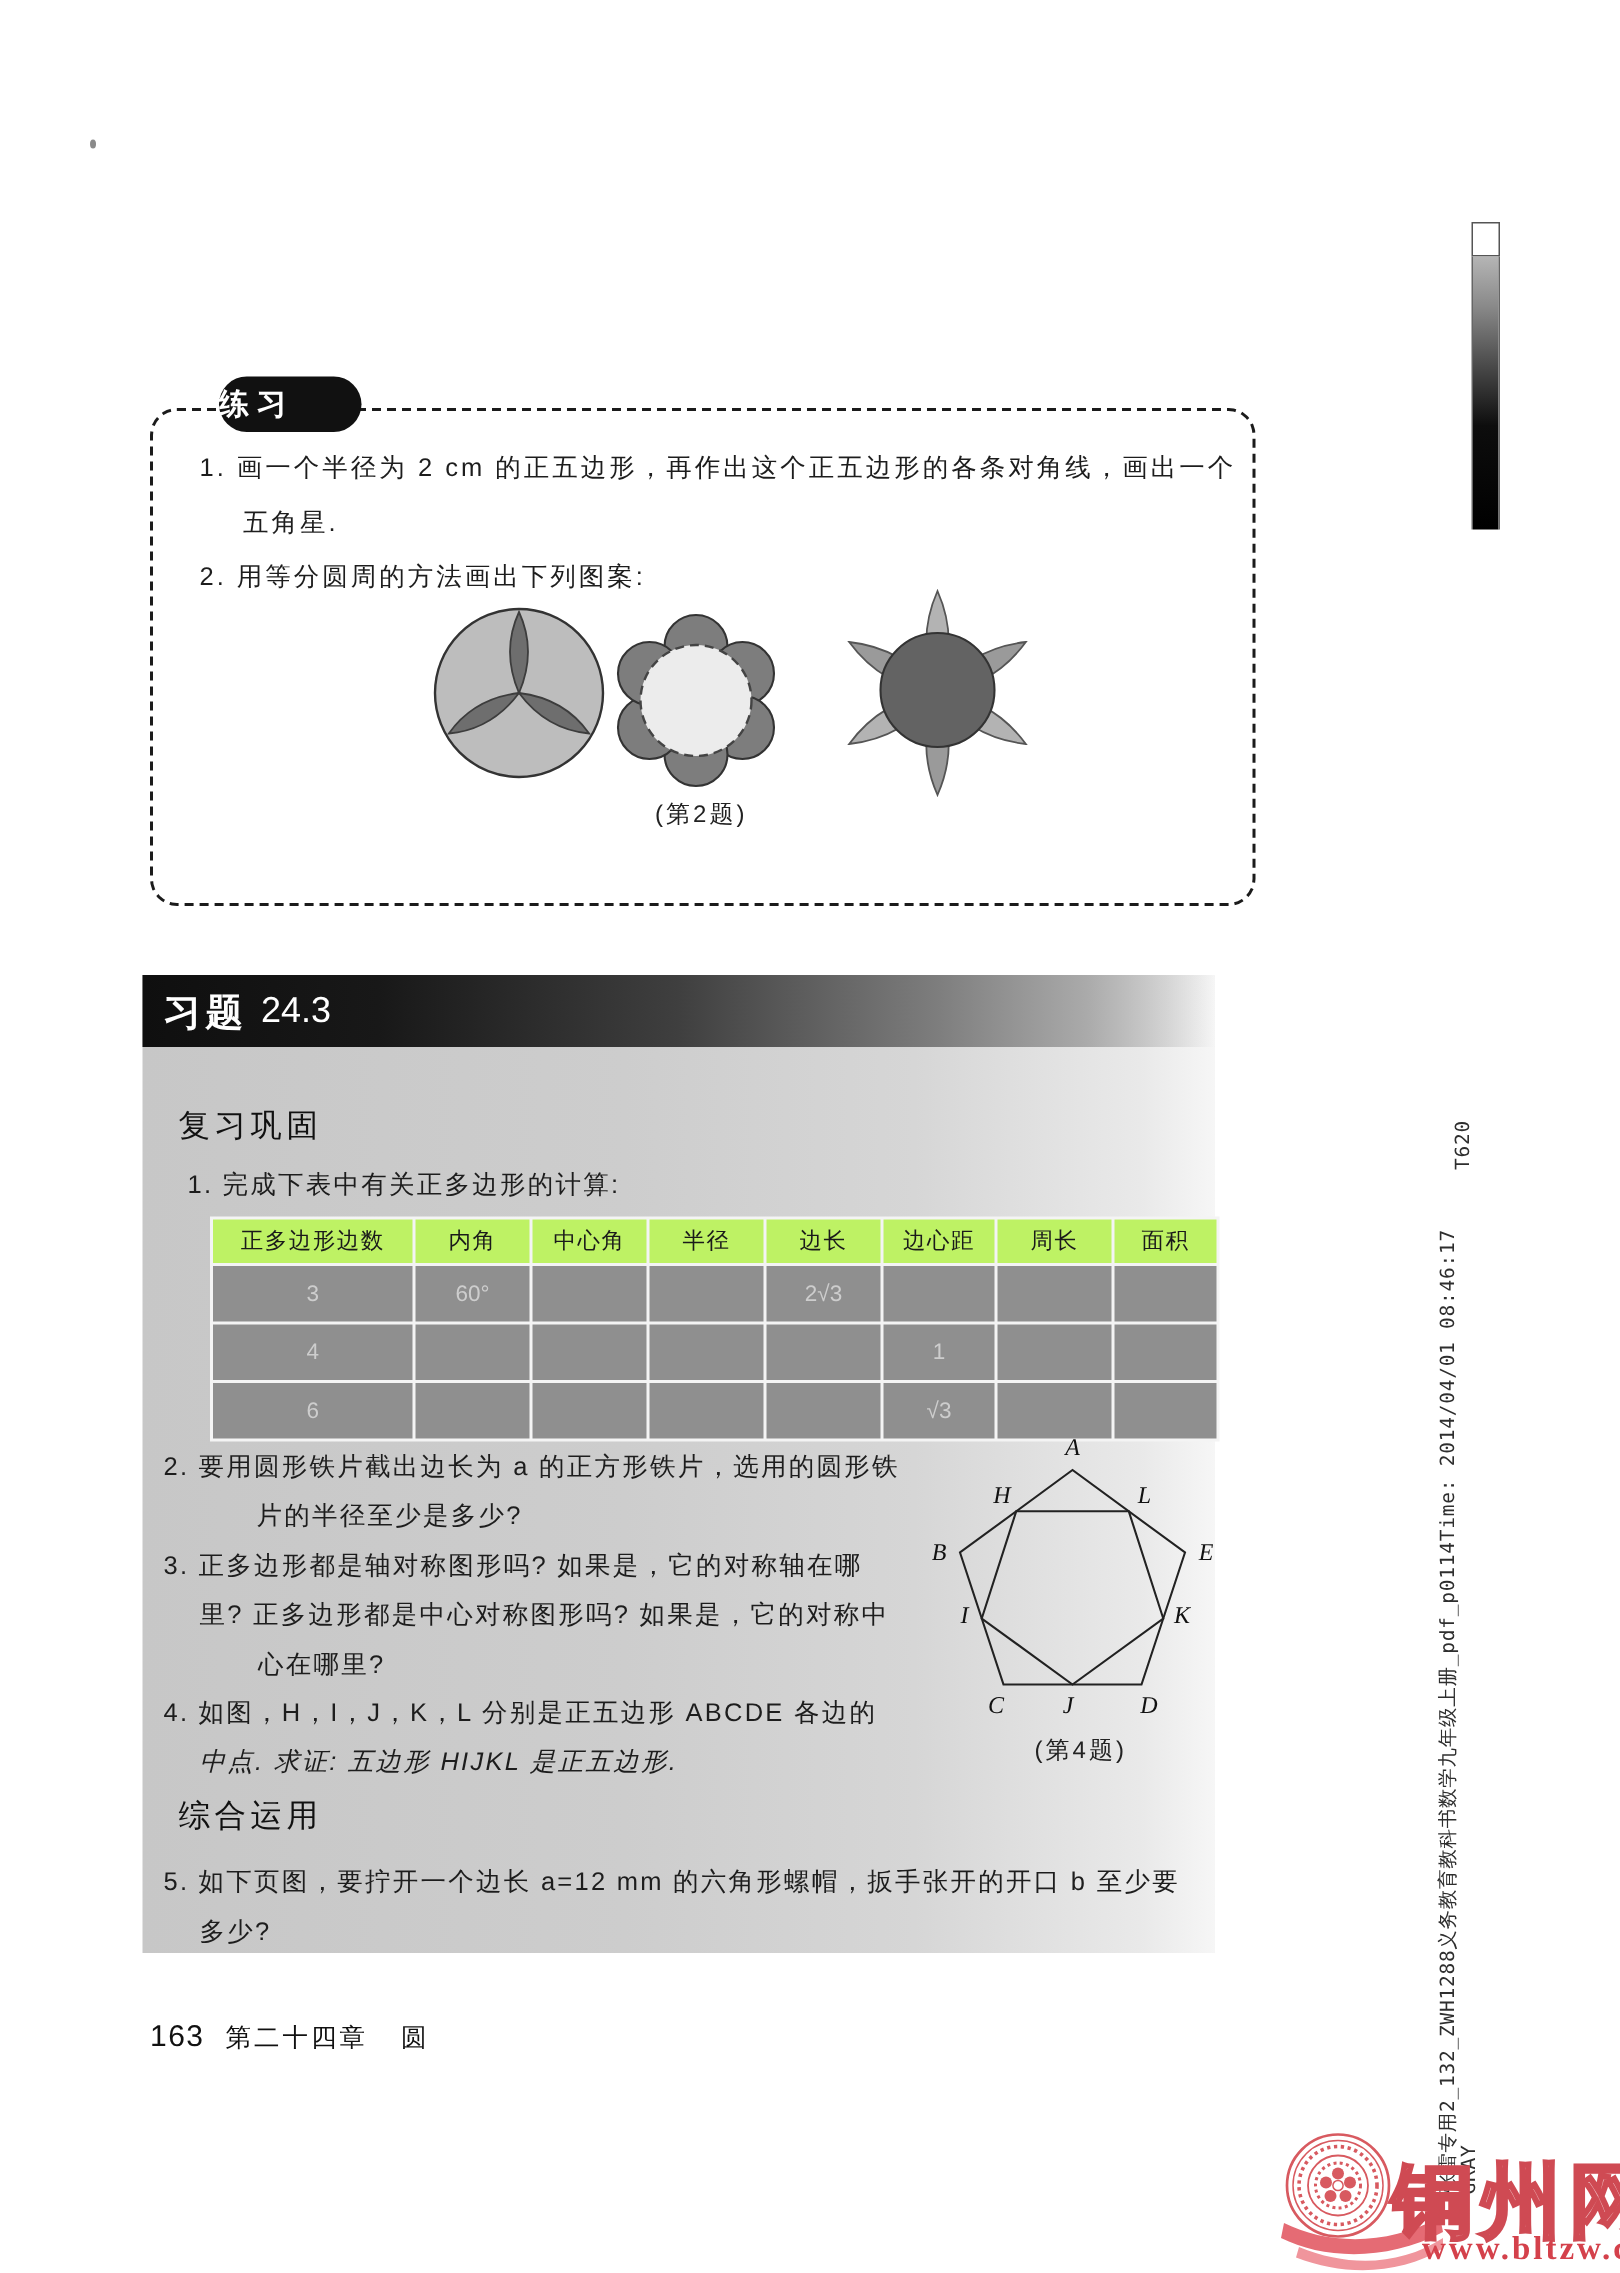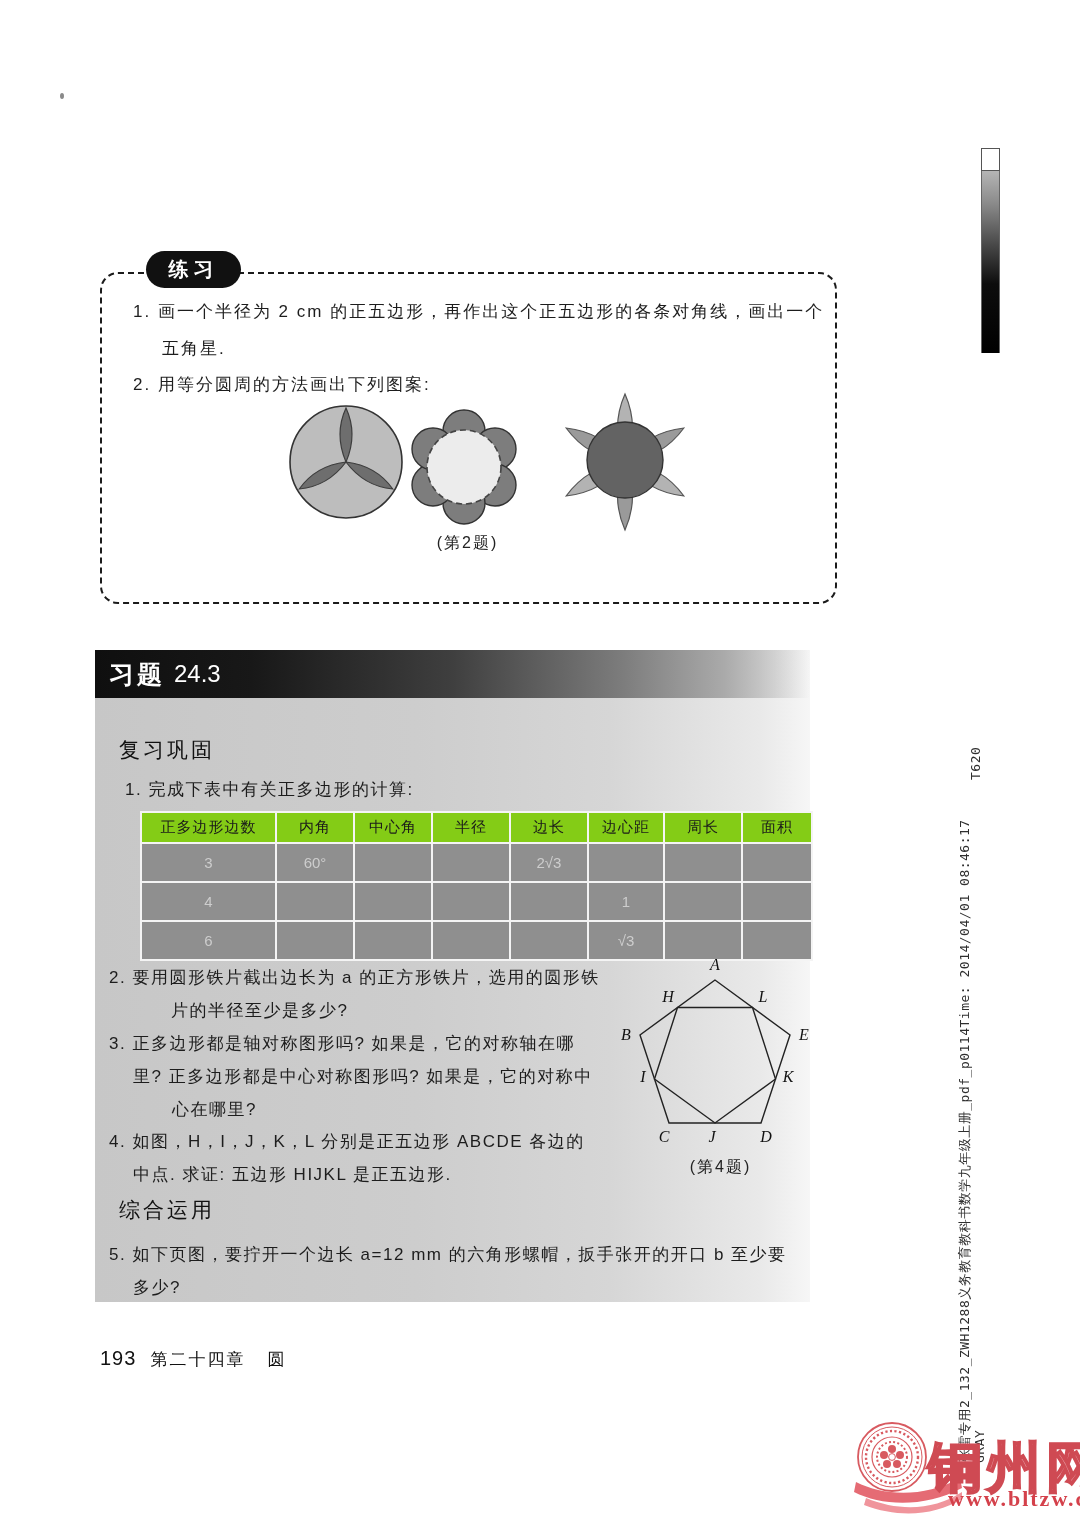--- a/index.html
+++ b/index.html
@@ -12,39 +12,39 @@
   
   .speck{width:4px;height:6px;background:#8a8a8a;border-radius:50%;}
 
   
   .cal-white{width:17px;height:21px;background:#fff;border:1px solid #555;}
   .cal-bar{width:17px;height:182px;background:linear-gradient(180deg,#b5b5b5 0%,#8a8a8a 18%,#4a4a4a 40%,#0d0d0d 62%,#000 100%);border-left:1px solid #666;border-right:1px solid #666;}
 
   
   .practice-box{left:100px;top:272px;width:733px;height:328px;border:2.5px dashed #1b1b1b;border-radius:18px;background:#fff;}
   .practice-badge{left:146px;top:251px;width:95px;height:37px;background:#111;border-radius:19px;color:#fff;
-    display:flex;align-items:center;justify-content:center;font-size:20px;font-weight:bold;letter-spacing:5px;}
+    display:flex;align-items:center;font-size:20px;font-weight:bold;letter-spacing:5px;}
   .p-line{font-size:17px;letter-spacing:2px;color:#1d1d1d;white-space:nowrap;}
 
   .fig-caption{font-size:16px;letter-spacing:2px;color:#222;text-align:center;}
 
   
   .panel{left:95px;top:650px;width:715px;height:652px;
     background:linear-gradient(90deg,#c7c7c7 0%,#cdcdcd 45%,#d6d6d6 72%,#e9e9e9 93%,#f6f6f6 100%);}
   .panel-header{left:0;top:0;width:715px;height:48px;
     background:linear-gradient(90deg,#0f0f0f 0%,#181818 22%,#3f3f3f 50%,#7d7d7d 74%,#aaaaaa 88%,rgba(198,198,198,0) 100%);
     display:flex;align-items:center;gap:9px;padding-left:14px;box-sizing:border-box;}
   .panel-header .t1{color:#fff;font-size:25px;font-weight:bold;letter-spacing:3px;}
   .panel-header .t2{color:#fff;font-size:24px;}
   .sec-heading{font-size:21px;font-weight:normal;letter-spacing:3px;color:#111;}
   .prob{font-size:17px;letter-spacing:1.5px;color:#1d1d1d;white-space:nowrap;}
 
   
   table.polytab{border-collapse:separate;border-spacing:2px;background:#f4f4f4;table-layout:fixed;}
-  table.polytab th{background:#84cc16;color:#1a1a1a;font-size:15px;font-weight:normal;height:27px;letter-spacing:1px;}
+  table.polytab th{background:#bef264;color:#1a1a1a;font-size:15px;font-weight:normal;height:27px;letter-spacing:1px;}
   table.polytab td{background:#8f8f8f;color:#cdcdcd;font-size:15px;text-align:center;height:35px;}
 
   
   .pent-label{font-family:"Liberation Serif","DejaVu Serif",serif;font-style:italic;font-size:16px;fill:#111;}
 
   
   .footer{font-size:17px;letter-spacing:2px;color:#111;}
   .footer .num{font-size:20px;letter-spacing:1px;margin-right:14px;}
   .footer .sp{display:inline-block;width:22px;}
 
@@ -176,21 +176,21 @@
     </table>
 
   <div class="abs prob" style="left:14px;top:316px;">2. 要用圆形铁片截出边长为 a 的正方形铁片，选用的圆形铁</div>
   <div class="abs prob" style="left:38px;top:349px;margin-left:38px;">片的半径至少是多少?</div>
 
   <div class="abs prob" style="left:14px;top:382px;">3. 正多边形都是轴对称图形吗? 如果是，它的对称轴在哪</div>
   <div class="abs prob" style="left:38px;top:415px;">里? 正多边形都是中心对称图形吗? 如果是，它的对称中</div>
   <div class="abs prob" style="left:38px;top:448px;margin-left:39px;">心在哪里?</div>
 
   <div class="abs prob" style="left:14px;top:480px;">4. 如图，H，I，J，K，L 分别是正五边形 ABCDE 各边的</div>
-  <div class="abs prob" style="left:38px;top:513px;">中点. 求证: 五边形 HIJKL 是正五边形.</div>
+  <div class="abs prob" style="left:38px;top:513px;font-style:italic;">中点. 求证: 五边形 HIJKL 是正五边形.</div>
 
   <svg class="abs" style="left:523px;top:302px;" width="205" height="200" viewBox="0 0 205 200">
     <polygon points="97,28 22,83 51,171 143,171 172,83" fill="none" stroke="#222" stroke-width="1.4"></polygon>
     <polygon points="59.5,55.5 36.5,127 97,171 157.5,127 134.5,55.5" fill="none" stroke="#222" stroke-width="1.4"></polygon>
     <text class="pent-label" x="97" y="18" text-anchor="middle">A</text>
     <text class="pent-label" x="8" y="88" text-anchor="middle">B</text>
     <text class="pent-label" x="46" y="190" text-anchor="middle">C</text>
     <text class="pent-label" x="148" y="190" text-anchor="middle">D</text>
     <text class="pent-label" x="186" y="88" text-anchor="middle">E</text>
     <text class="pent-label" x="50" y="50" text-anchor="middle">H</text>
@@ -201,21 +201,21 @@
   </svg>
   <div class="abs fig-caption" style="left:523px;top:507px;width:205px;">(第4题)</div>
 
   <div class="abs sec-heading" style="left:24px;top:546px;">综合运用</div>
 
   <div class="abs prob" style="left:14px;top:593px;">5. 如下页图，要拧开一个边长 a=12 mm 的六角形螺帽，扳手张开的开口 b 至少要</div>
   <div class="abs prob" style="left:38px;top:626px;">多少?</div>
 </div>
 
 <div class="abs footer" style="left:100px;top:1347px;">
-  <span class="num">193</span><span>第二十四章</span><span class="sp"></span><span>圆</span>
+  <span class="num">163</span><span>第二十四章</span><span class="sp"></span><span>圆</span>
 </div>
 
 <div class="vtext" style="left:956px;top:1462px;">张雷专用2_132_ZWH1288义务教育教科书数学九年级上册_pdf_p0114Time: 2014/04/01 08:46:17</div>
 <div class="vtext" style="left:972px;top:1463px;">GRAY</div>
 <div class="vtext" style="left:968px;top:780px;">T620</div>
 
 <svg class="abs" style="left:852px;top:1420px;" width="112" height="95" viewBox="0 0 112 95">
   <g stroke="#d85a60" fill="none">
     <circle cx="40" cy="37" r="34" stroke-width="1.8"></circle>
     <circle cx="40" cy="37" r="30" stroke-width="1"></circle>

